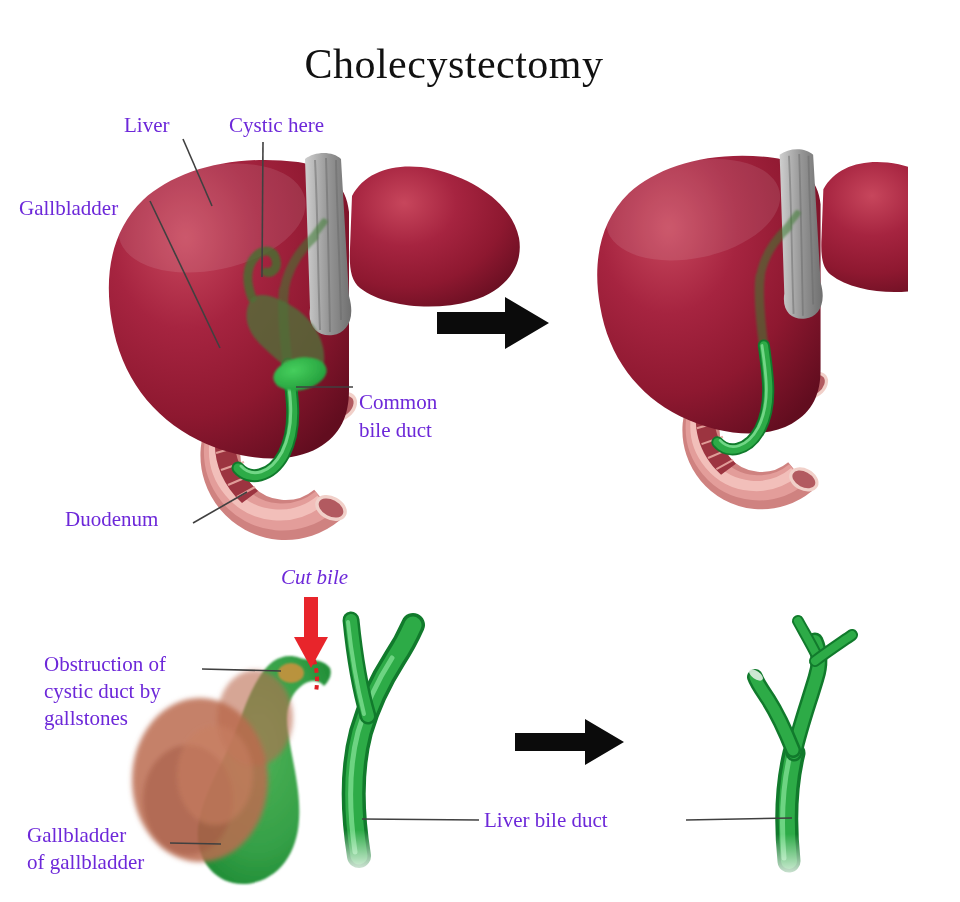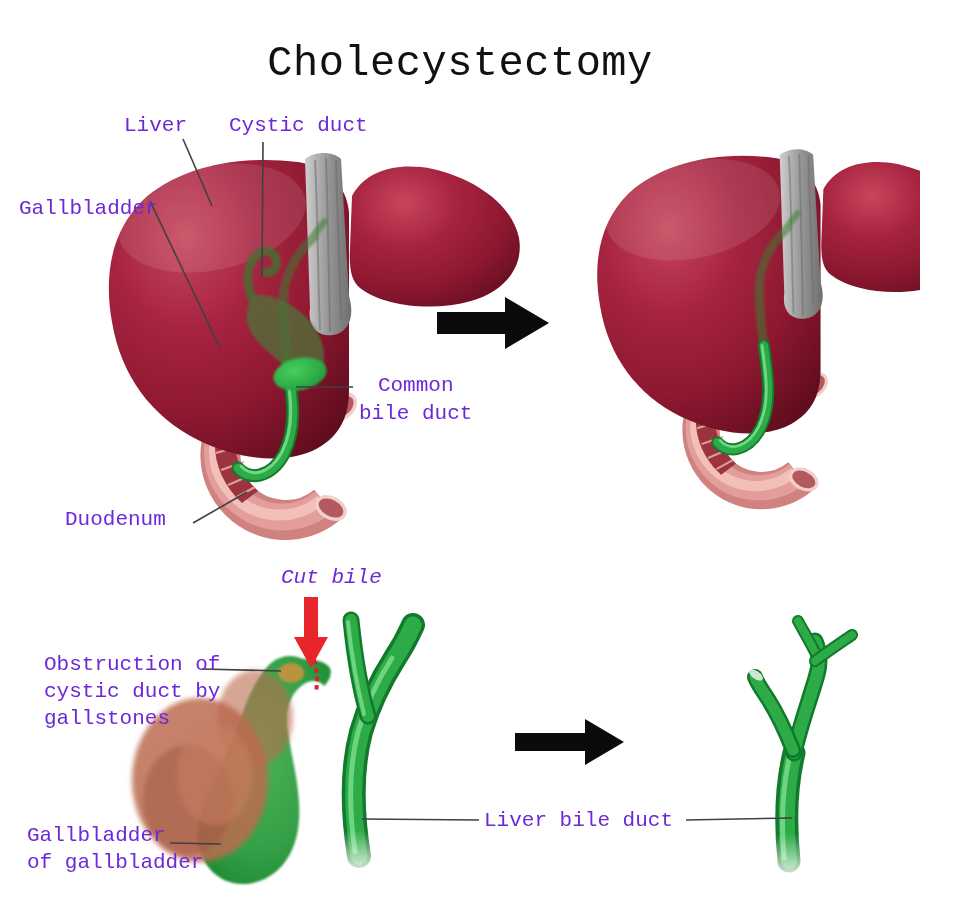--- a/index.html
+++ b/index.html
@@ -1,17 +1,17 @@
 <!DOCTYPE html>
 <html><head>
 <meta charset="utf-8">
 <style>
   html,body{margin:0;padding:0;background:#ffffff;}
   #stage{position:relative;width:908px;height:902px;background:#ffffff;overflow:hidden;
-         font-family:Liberation Mono, monospace;color:#1f1f1f;padding-left:12px;}
+         font-family:Liberation Serif, serif;color:#1f1f1f;}
   #artwork{position:absolute;left:0;top:0;}
   .lbl{position:absolute;font-size:21px;line-height:27px;color:#6d28d9;white-space:nowrap;}
   .lbl .ln{display:block;}
   #title{position:absolute;left:0;top:40px;width:100%;text-align:center;
          font-size:42px;letter-spacing:0.5px;color:#111;}
   #cut-here-label{font-style:italic;font-size:21px;}
   #cbd-top-label{line-height:28px;}
 </style>
 </head>
 <body>
@@ -180,25 +180,25 @@
     <line x1="170" y1="843" x2="221" y2="844"></line>
     <line x1="362" y1="819" x2="479" y2="820"></line>
     <line x1="686" y1="820" x2="792" y2="818"></line>
   </g>
 </svg>
 
 <div id="title">Cholecystectomy</div>
 
 <div class="lbl" style="left:124px;top:112px;">Liver</div>
 
-<div class="lbl" style="left:229px;top:112px;">Cystic duct</div>
+<div class="lbl" style="left:229px;top:112px;">Cystic here</div>
 
 <div class="lbl" style="left:19px;top:175px;margin-top:20px;">Gallbladder</div>
 
-<div class="lbl" id="cbd-top-label" style="left:359px;top:372px;text-align:center;">
+<div class="lbl" id="cbd-top-label" style="left:359px;top:388px;">
   <span class="ln">Common</span>
   <span class="ln">bile duct</span>
 </div>
 
 <div class="lbl" style="left:65px;top:506px;">Duodenum</div>
 
 <div class="lbl" id="cut-here-label" style="left:281px;top:564px;">Cut bile</div>
 
 <div class="lbl" style="left:44px;top:651px;">
   <span class="ln">Obstruction of</span>

